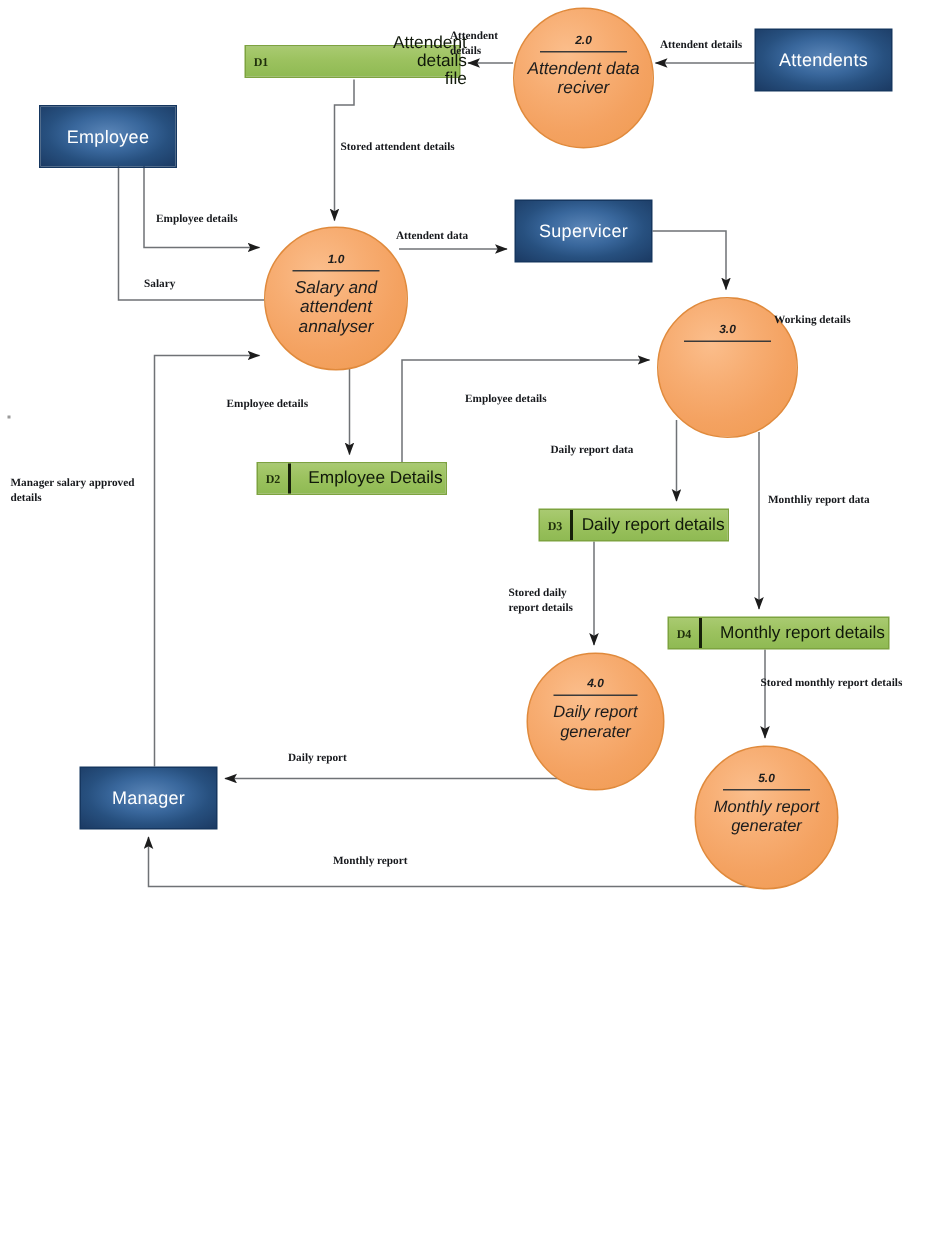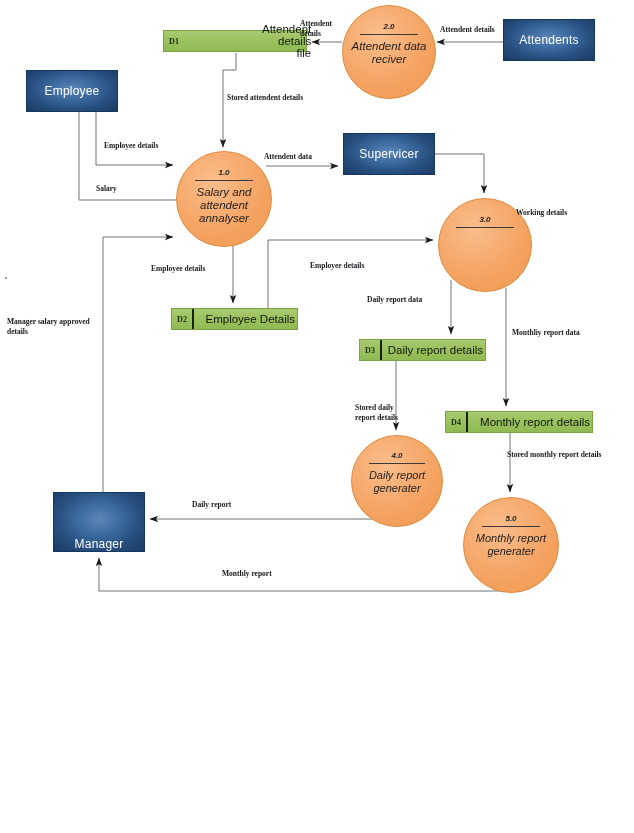--- a/index.html
+++ b/index.html
@@ -178,21 +178,21 @@
   </div>
 
   <div class="entity" style="left:503px;top:19px;width:92px;height:42px;">
     <span>Attendents</span>
   </div>
 
   <div class="entity" style="left:343px;top:133px;width:92px;height:42px;">
     <span>Supervicer</span>
   </div>
 
-  <div class="entity" style="left:53px;top:492px;width:92px;height:60px;align-items:flex-end;">
+  <div class="entity" style="left:53px;top:511px;width:92px;height:42px;">
     <span>Manager</span>
   </div>
 
   <div class="process" style="left:176px;top:151px;width:94px;height:94px;">
     <span class="pnum">1.0</span>
     <span class="prule"></span>
     <span class="plabel">Salary and attendent annalyser</span>
   </div>
 
   <div class="process" style="left:342px;top:5px;width:92px;height:92px;">
@@ -261,21 +261,21 @@
 details</div>
 
   <div class="flabel" style="left:151px;top:264px;width:80px;">Employee details</div>
 
   <div class="flabel" style="left:310px;top:261px;width:80px;">Employee details</div>
 
   <div class="flabel" style="left:367px;top:295px;width:80px;">Daily report data</div>
 
   <div class="flabel" style="left:512px;top:328px;width:92px;">Monthliy report data</div>
 
-  <div class="flabel" style="left:339px;top:403px;width:62px;margin-left:16px;">Stored daily
+  <div class="flabel" style="left:339px;top:390px;width:62px;">Stored daily
 report details</div>
 
   <div class="flabel" style="left:507px;top:450px;width:120px;">Stored monthly report details</div>
 
   <div class="flabel" style="left:192px;top:500px;width:60px;">Daily report</div>
 
   <div class="flabel" style="left:222px;top:569px;width:70px;">Monthly report</div>
 
 </div>
 

